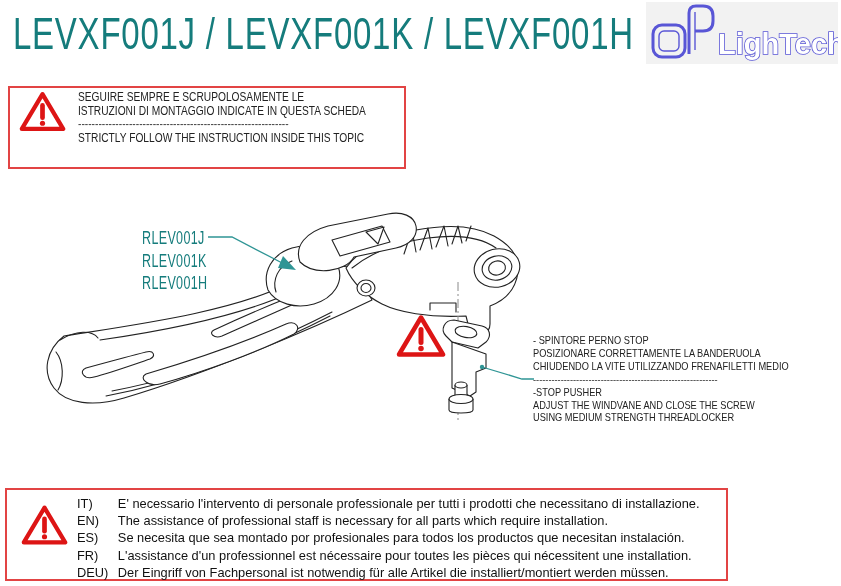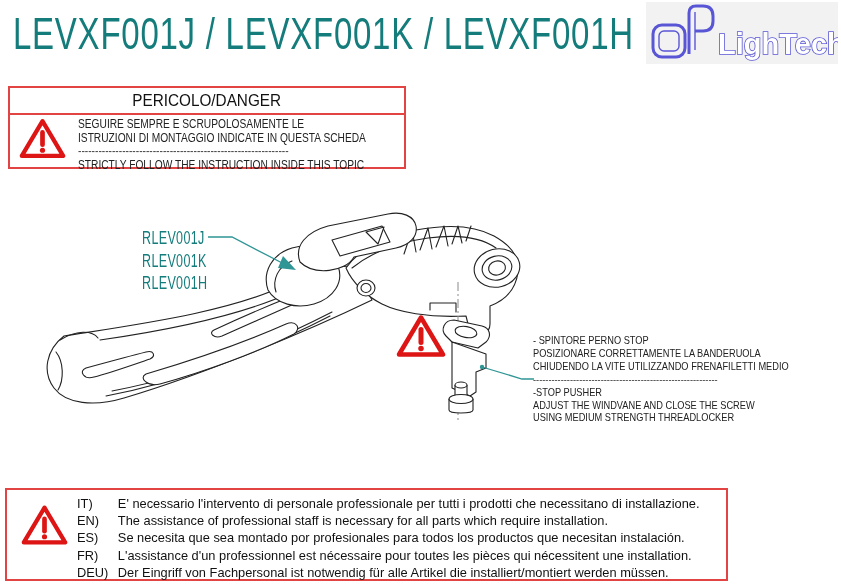--- a/index.html
+++ b/index.html
@@ -81,23 +81,20 @@
   <g fill="none" stroke="#5956d6">
     <rect x="7" y="23" width="32" height="32" rx="9" stroke-width="3"></rect>
     <rect x="13" y="29" width="20" height="20" rx="5" stroke-width="1.4"></rect>
     <path d="M 43,52 L 43,11 Q 43,4 50,4 L 57,4 Q 67,4 67,14 L 67,19 Q 67,29 57,29 L 49,29" stroke-width="3"></path>
     <path d="M 49,48 L 49,10" stroke-width="1.4"></path>
   </g>
   <text x="72" y="52" font-family="Liberation Sans, sans-serif" font-size="29" font-weight="bold" fill="#ffffff" stroke="#5956d6" stroke-width="1.6" paint-order="stroke">LighTech</text>
 </svg>
 
 <div class="abs danger-box">
-  <div class="danger-header">
-    <span>PERICOLO/DANGER</span>
-  </div>
   <div class="danger-body">
     <svg class="abs" style="left:9px;top:2px" width="47" height="44" viewBox="0 0 100 90">
         <use href="#warn-tri"></use>
       </svg>
     <div class="danger-text">
       <div>SEGUIRE SEMPRE E SCRUPOLOSAMENTE LE</div>
       <div>ISTRUZIONI DI MONTAGGIO INDICATE IN QUESTA SCHEDA</div>
       <div class="dash-line">--------------------------------------------------------------</div>
       <div>STRICTLY FOLLOW THE INSTRUCTION INSIDE THIS TOPIC</div>
     </div>

